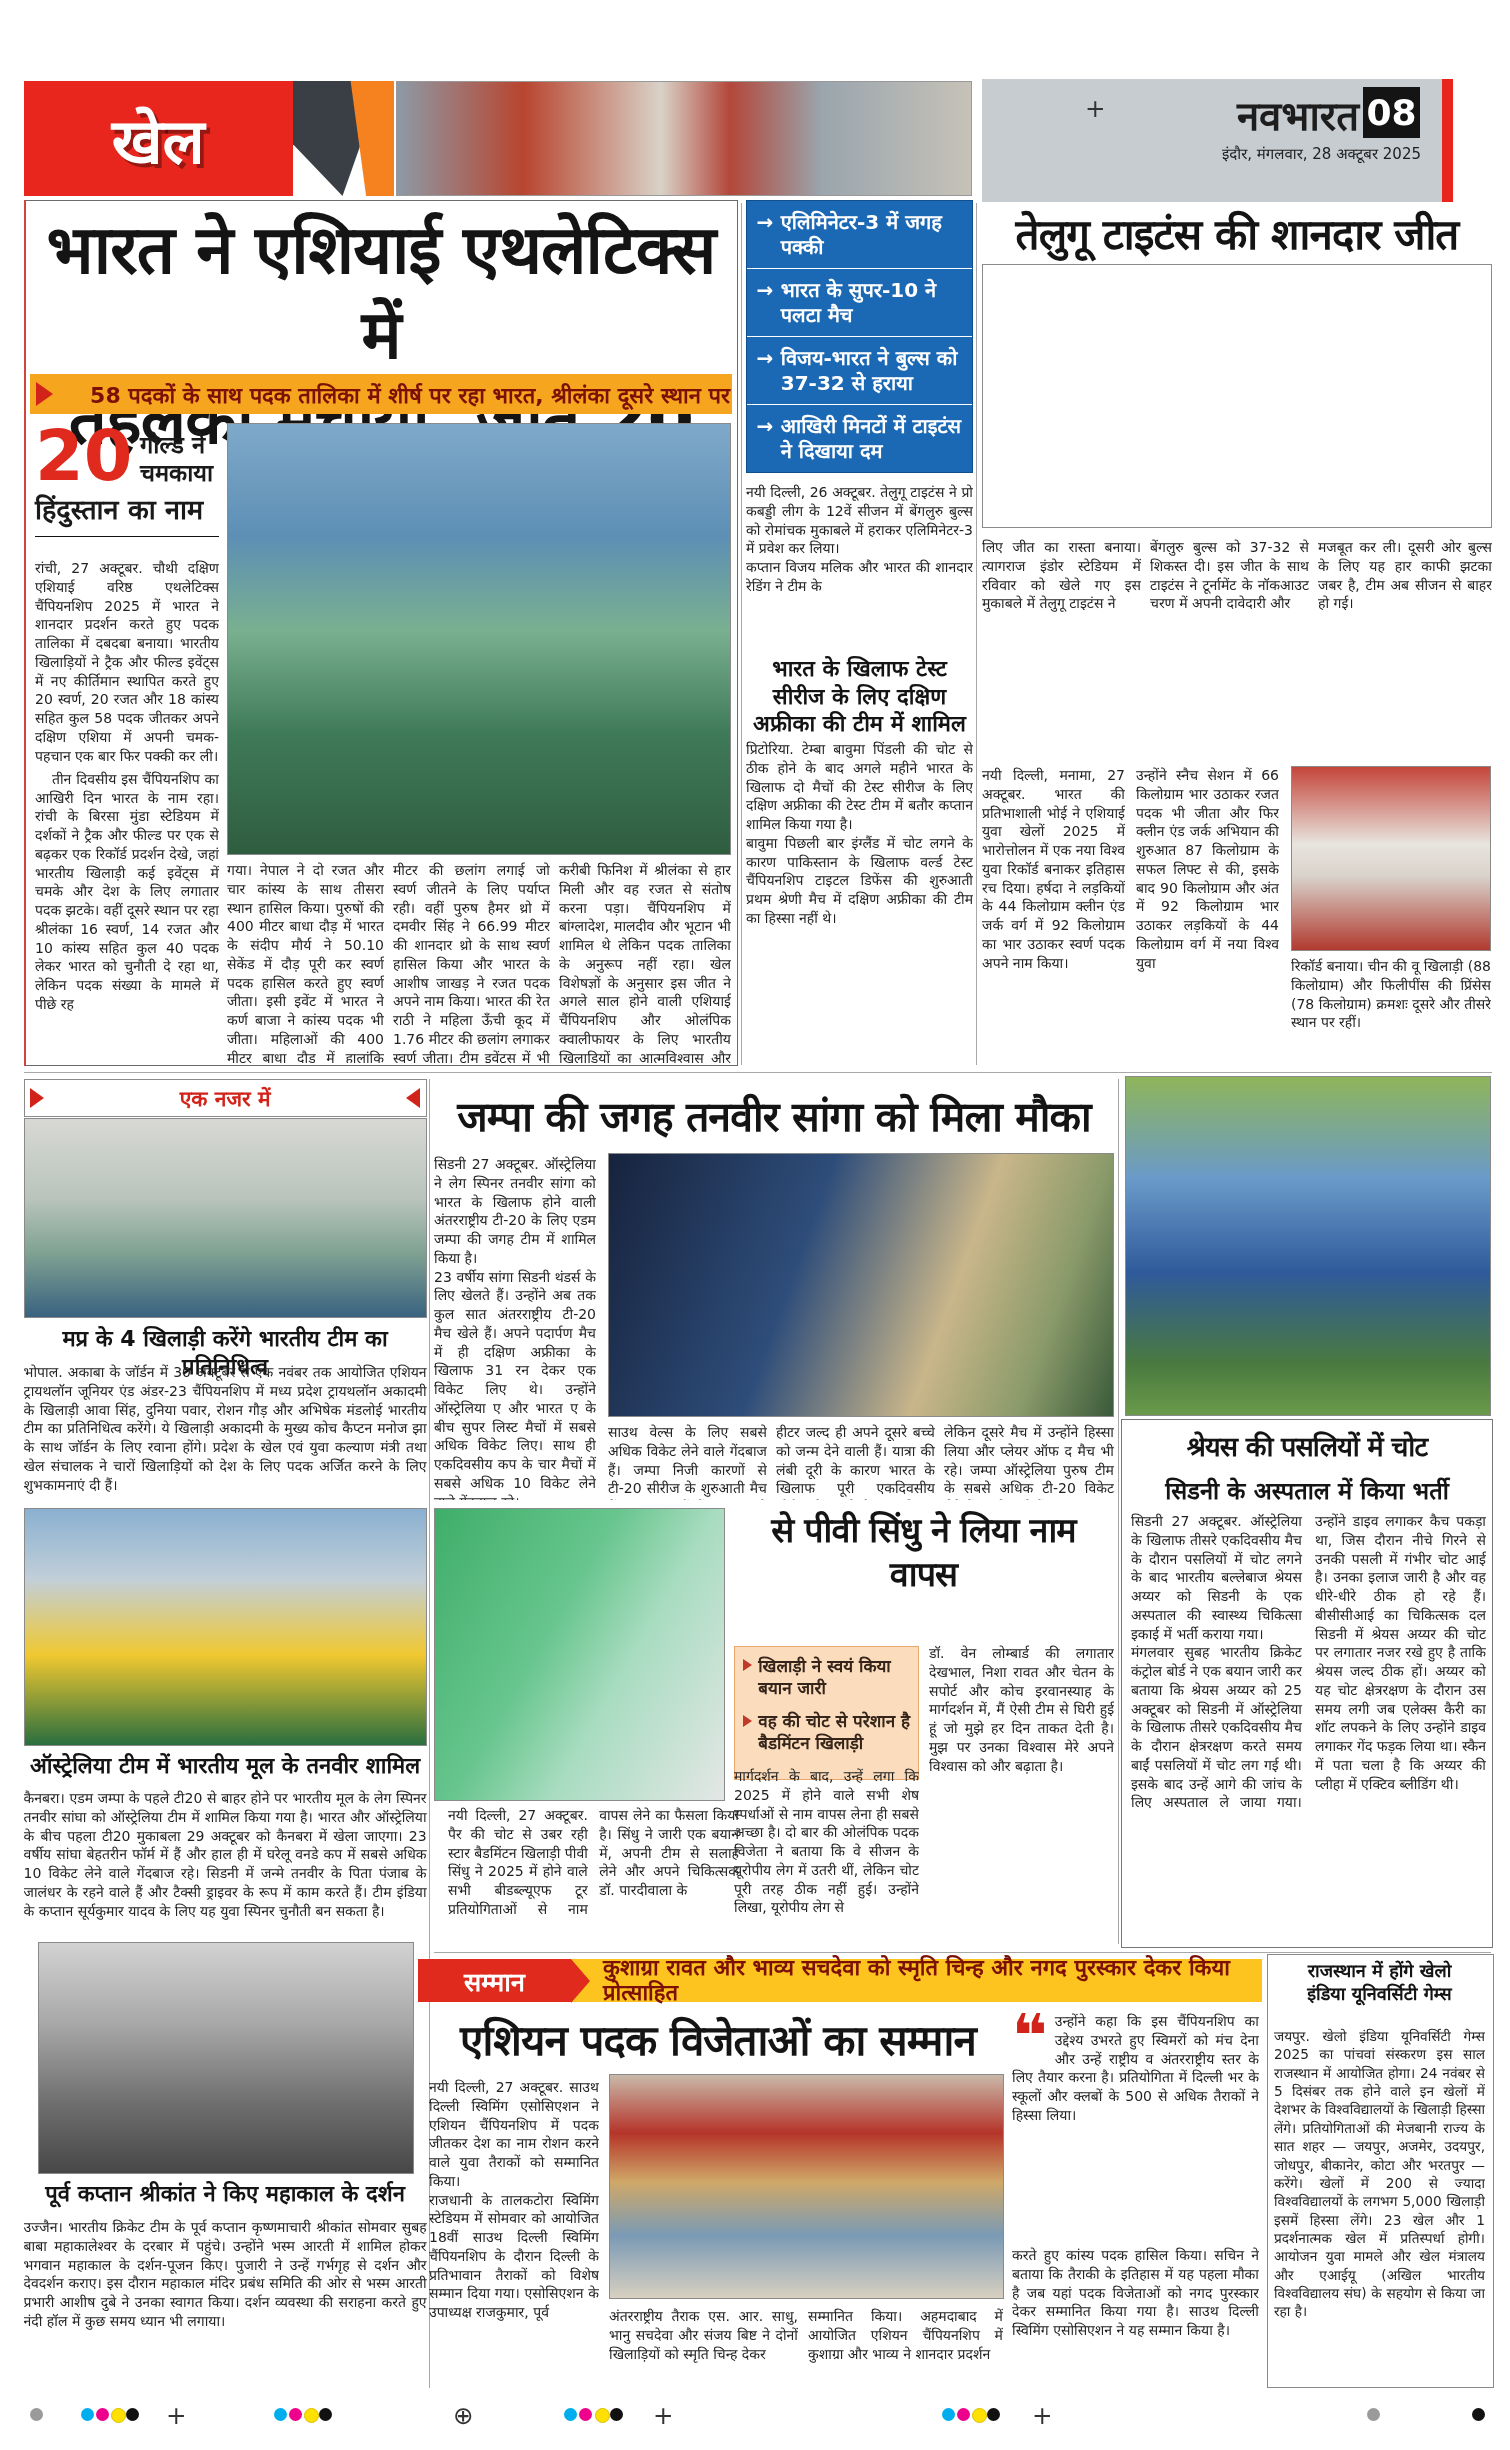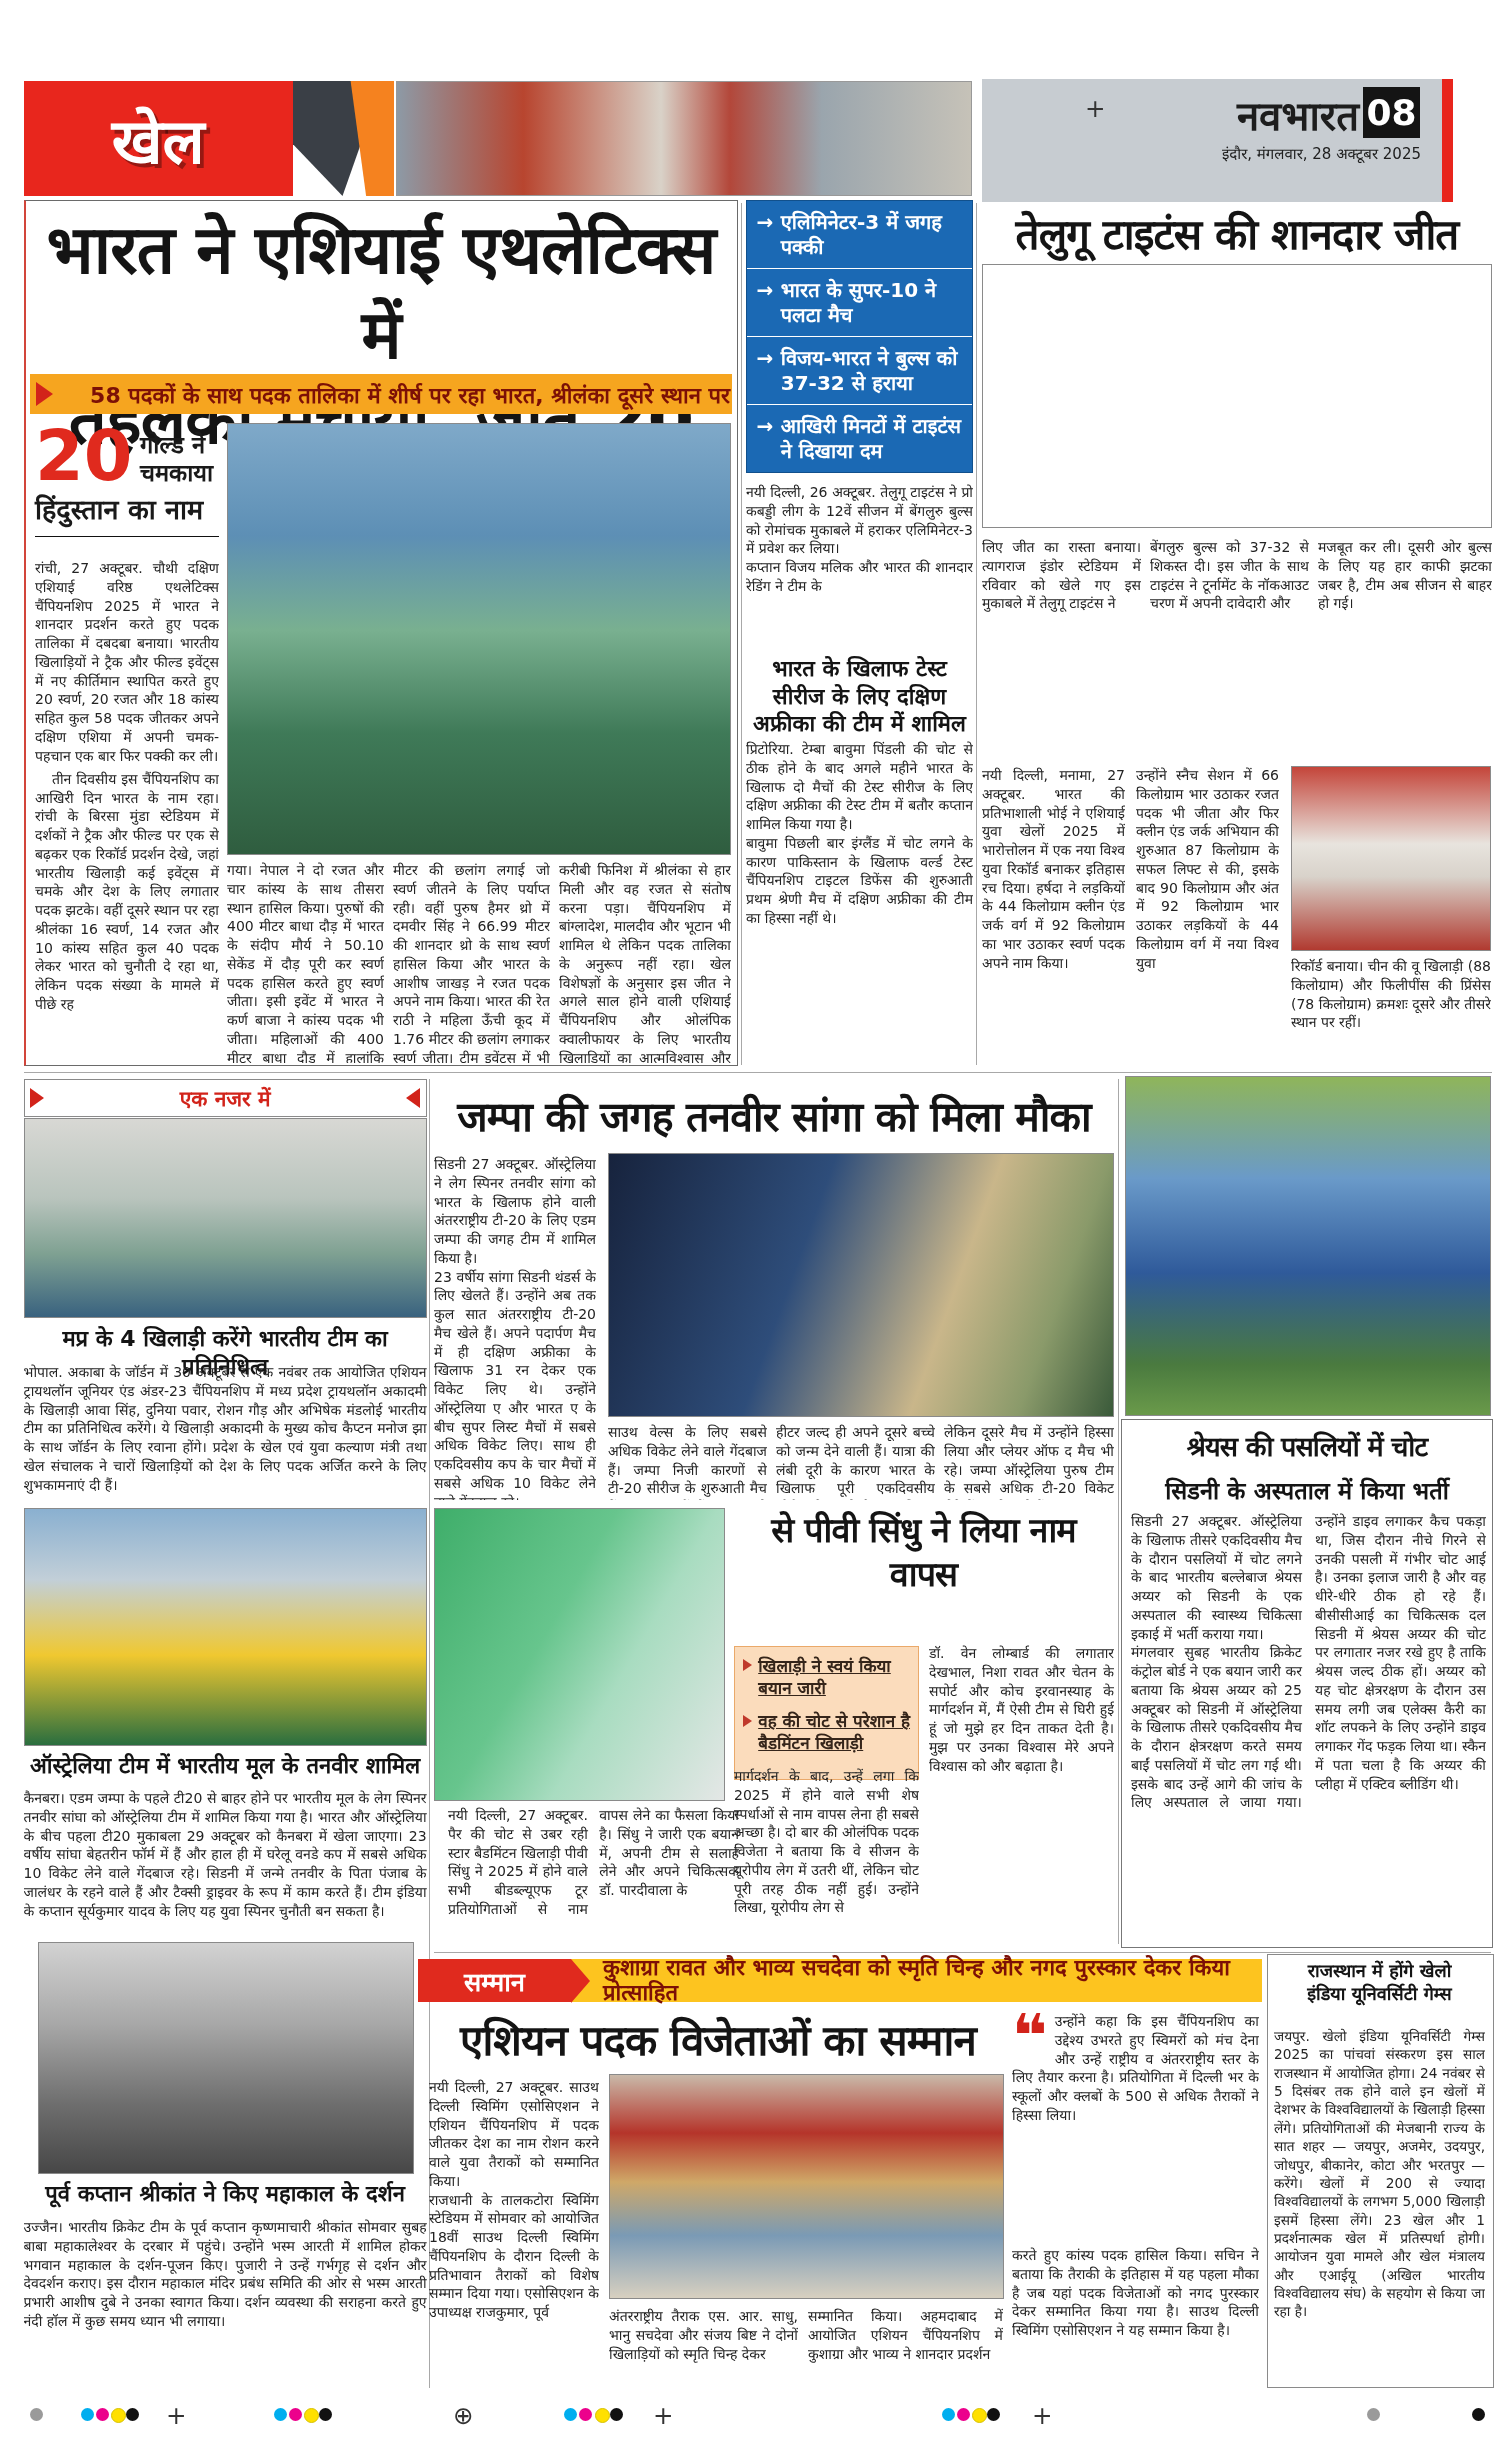--- a/index.html
+++ b/index.html
@@ -108,21 +108,21 @@
   .jampa-photo{left:608px;top:1153px;width:506px;height:264px;
       background:linear-gradient(110deg,#17233d 0%,#2e4d7a 38%,#c9b68a 66%,#8a9a6a 84%,#3a5a3a 100%);}
   .jampa-u1{left:608px;top:1423px;width:159px;height:77px;}
   .jampa-u2{left:776px;top:1423px;width:159px;height:77px;}
   .jampa-u3{left:944px;top:1423px;width:170px;height:77px;}
   .sindhu-photo{left:434px;top:1508px;width:291px;height:293px;
       background:linear-gradient(120deg,#3fae6a 0%,#67c58d 40%,#a8dcc0 62%,#e4e7e6 100%);}
   .sindhu-headline{left:734px;top:1508px;width:379px;font-size:34px;line-height:1.3;font-weight:bold;
                    color:#141414;text-align:center;letter-spacing:-0.9px;}
   .sindhu-bullets{left:734px;top:1646px;width:185px;background:#fbdcbc;border:0.9px solid #eaa96a;box-sizing:border-box;}
-  .ob-item{display:flex;gap:6.6px;padding:7.6px 7.6px 3.8px 7.6px;color:#35251a;font-weight:bold;font-size:17px;line-height:1.3;text-decoration:underline;}
+  .ob-item{display:flex;gap:6.6px;padding:7.6px 7.6px 3.8px 7.6px;color:#35251a;font-weight:bold;font-size:17px;line-height:1.3;}
   .ob-tri{width:0;height:0;border-top:6.6px solid transparent;border-bottom:6.6px solid transparent;
           border-left:9.4px solid #c0392b;margin-top:4.7px;flex:0 0 auto;}
   .sindhu-colB{left:734px;top:1767px;width:185px;height:177px;}
   .sindhu-colA{left:929px;top:1644px;width:185px;height:300px;}
   .sindhu-intro{left:448px;top:1806px;width:291px;height:138px;column-count:2;column-gap:11.3px;}
 
   
   .shreyas-frame{left:1121px;top:1419px;width:372px;height:529px;border:0.9px solid #777;box-sizing:border-box;}
   .shreyas-photo{left:1125px;top:1076px;width:366px;height:340px;
       background:linear-gradient(180deg,#8fb55a 0%,#6a9ac9 30%,#2f5a9a 58%,#4a7a3f 85%,#6a9a4a 100%);}

